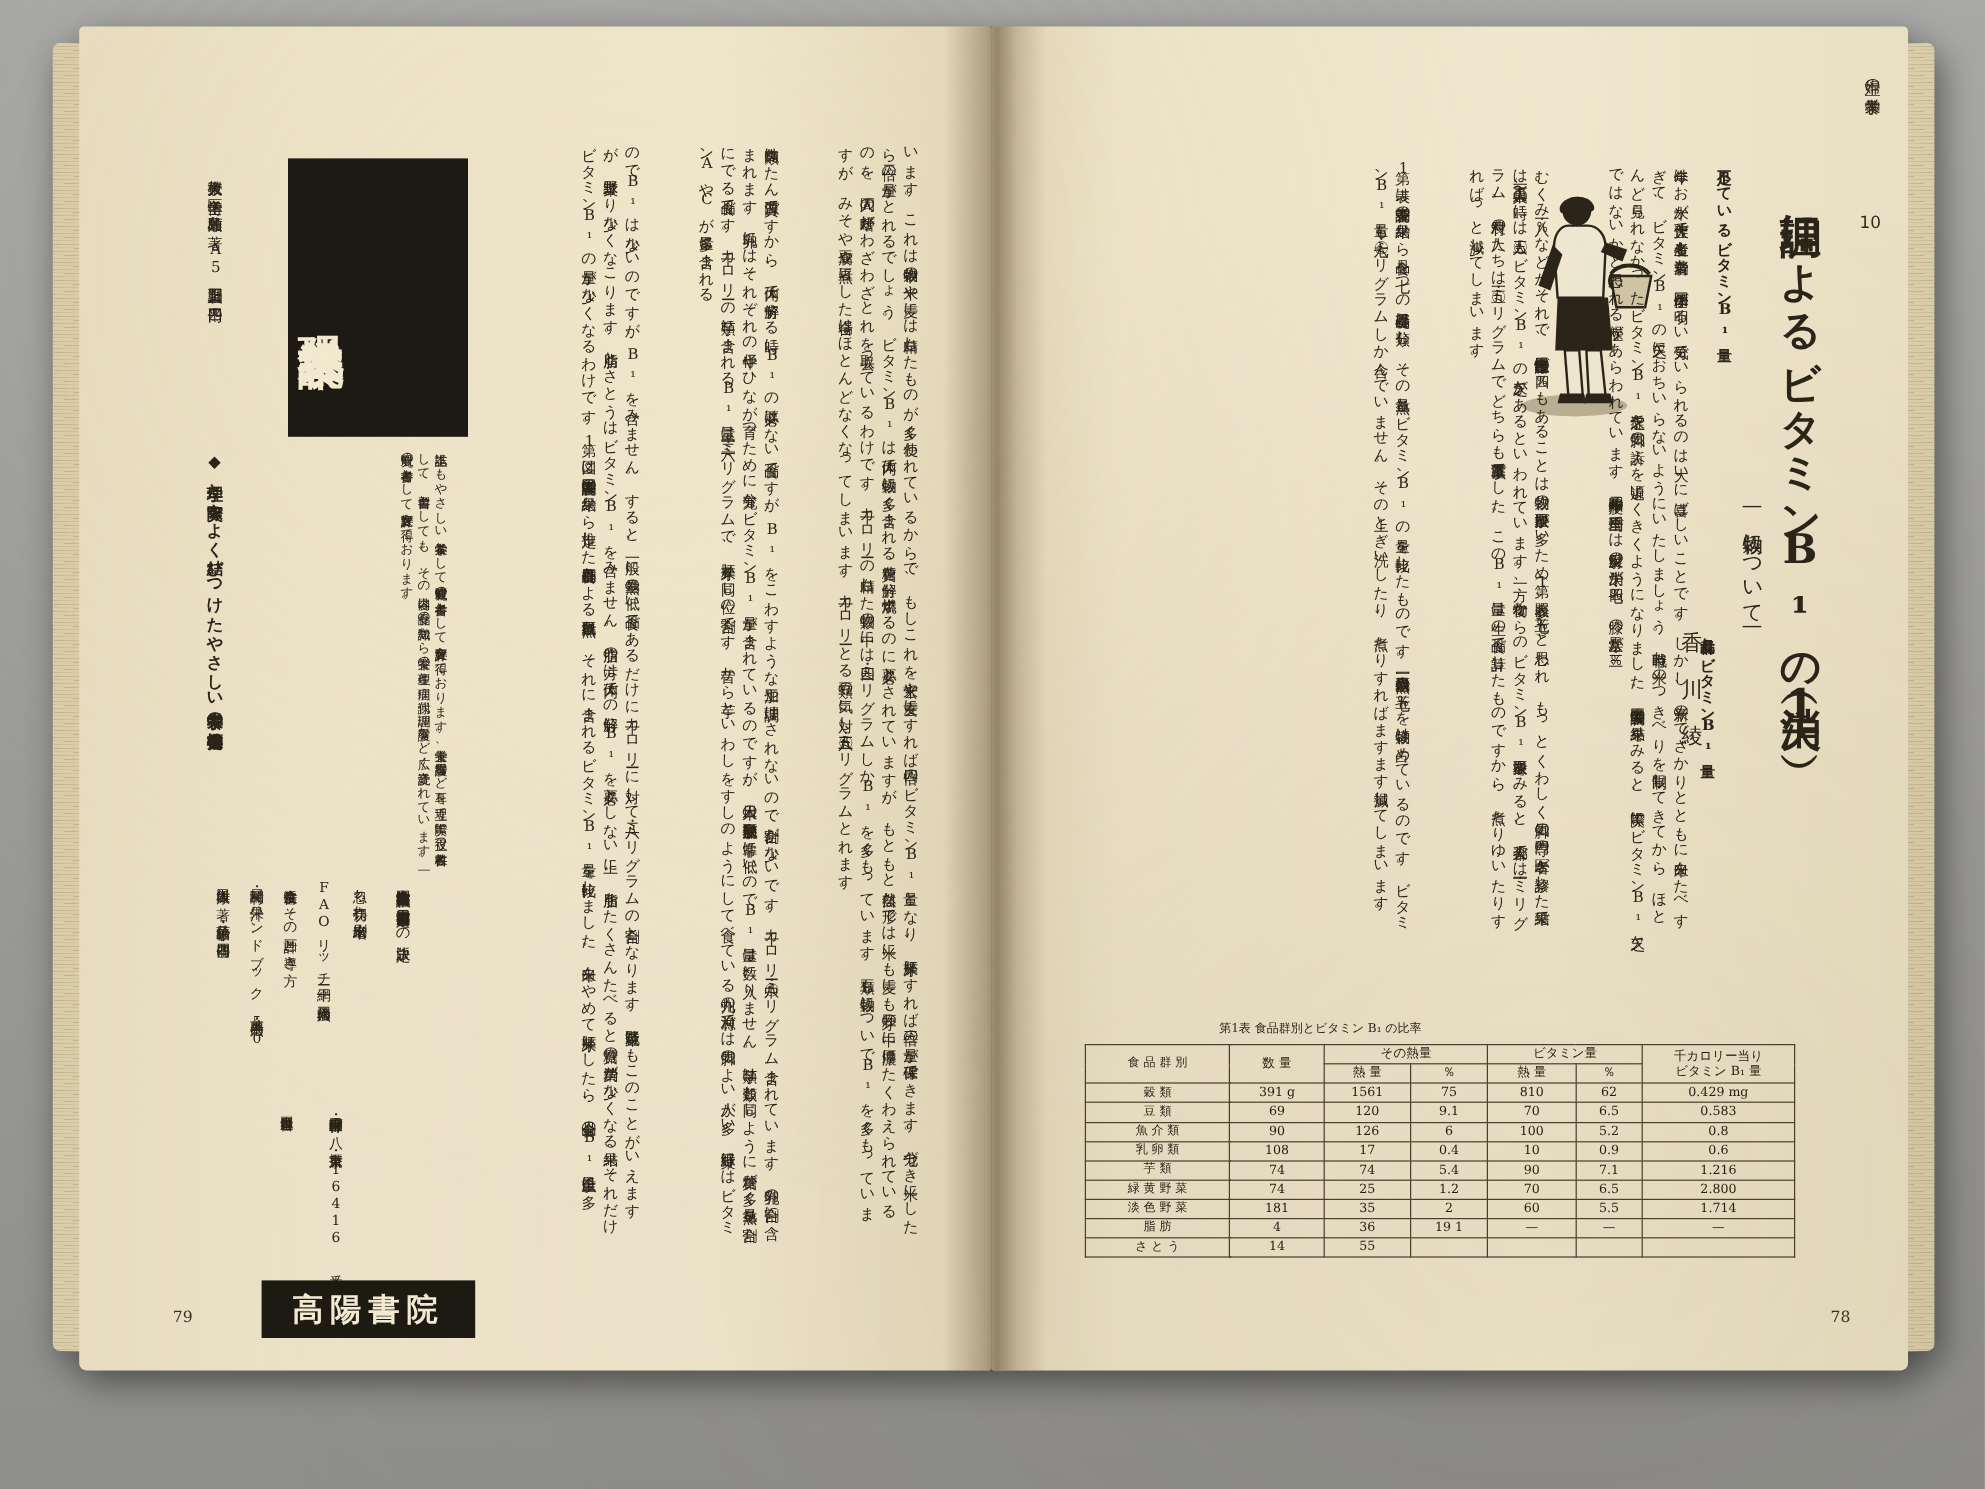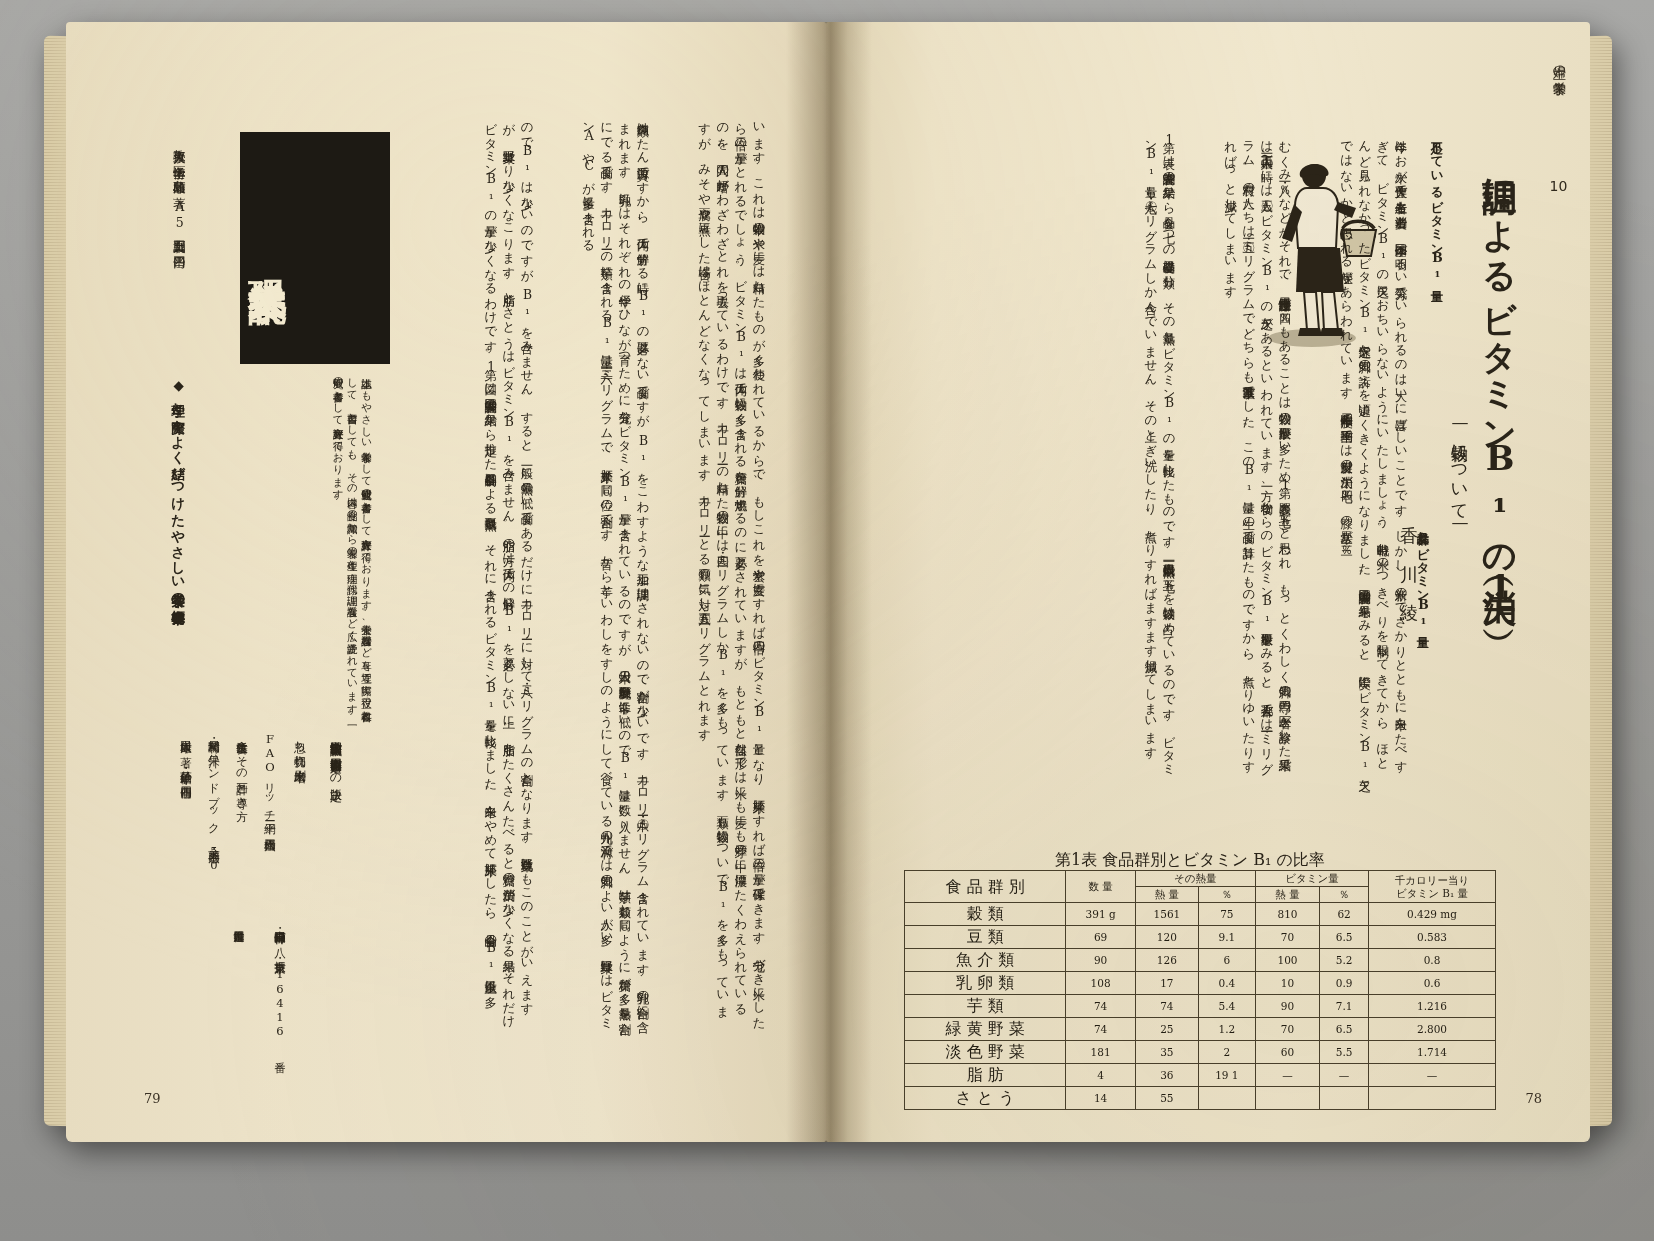--- a/index.html
+++ b/index.html
@@ -56,27 +56,27 @@
   .title-sub{position:absolute;right:118px;top:390px;height:230px;font-size:17px;z-index:3;}
   .author{position:absolute;right:168px;top:490px;height:200px;font-size:18px;letter-spacing:.5em;z-index:3;}
 
   .illus{position:absolute;right:210px;top:120px;width:120px;height:210px;z-index:2;}
 
   .r-body{position:absolute;left:60px;top:110px;width:560px;height:660px;z-index:3;}
   .r-body .col{position:absolute;top:0;width:26px;height:640px;font-size:12.4px;}
   .lead{font-weight:bold;letter-spacing:.04em;}
 
   
-  .tbl-cap{position:absolute;left:190px;top:828px;font-size:16px;color:#2a2419;
-     font-family:"DejaVu Serif","Liberation Serif",serif;z-index:4;margin-left:39px;}
+  .tbl-cap{position:absolute;left:190px;top:828px;font-size:10px;color:#2a2419;
+     font-family:"DejaVu Serif","Liberation Serif",serif;z-index:4;}
   table.t1{position:absolute;left:78px;top:848px;width:592px;border-collapse:collapse;z-index:4;
      font-family:"DejaVu Serif","Liberation Serif",serif;color:#241f14;}
   table.t1 th,table.t1 td{border:1px solid #4a412c;padding:1px 3px;font-size:10.5px;font-weight:normal;
      text-align:center;line-height:1.25;}
-  table.t1 .grp{font-size:16px;}
+  table.t1 .grp{font-size:10px;}
 
   
   .l-body{position:absolute;left:370px;top:92px;width:332px;height:930px;z-index:3;}
   .l-body .col{position:absolute;top:0;width:26px;height:910px;font-size:12.4px;}
 
   .ad{position:absolute;left:92px;top:110px;width:250px;height:910px;z-index:3;}
   .ad-title{position:absolute;left:82px;top:0;width:150px;height:232px;background:#1d1a14;}
   .ad-title .v{color:#f2ead2;font-size:38px;font-weight:bold;letter-spacing:.04em;}
   .ad-byline{position:absolute;left:12px;top:8px;height:220px;}
   .ad-byline .v{font-size:12.5px;}
@@ -131,20 +131,23 @@
           <div class="v" style="height:290px;width:30px;position:absolute;left:150px">全国学校図書館協議会 日本図書館協会選定書 の決定版</div>
           <div class="v" style="height:200px;width:26px;position:absolute;left:118px">忽ち売切れ増刷出来</div>
           <div class="v" style="height:230px;width:26px;position:absolute;left:88px;font-size:11.5px">FAOリッチー網干 価格三六〇円</div>
           <div class="v" style="height:230px;width:26px;position:absolute;left:60px;font-size:11.5px">食生活改善 その計画と導き方</div>
           <div class="v" style="height:230px;width:26px;position:absolute;left:32px;font-size:11.5px">尾関・稲村 果汁ハンドブック 下巻六・二〇円平50</div>
           <div class="v" style="height:230px;width:26px;position:absolute;left:4px;font-size:11.5px">飯田康雄 著 菓子・飴・砂糖 価四・四〇〇円</div>
         </div>
         <div class="ad-addr">
           <div class="v" style="height:200px;width:26px;position:absolute;left:96px">東京・神田神保町三の八 振替・東京 16416 番</div>
           <div class="v" style="height:120px;width:24px;position:absolute;left:56px;font-size:11px">図書目録進呈</div>
+        </div>
+        <div class="ad-pub">
+          <span>高陽書院</span>
         </div>
       </div>
 
       <div class="folio l">79</div>
     </div>
 
     <div class="page right">
 
       <div class="r-head">
         <div class="v series" style="height:118px">主婦の栄養学</div>

